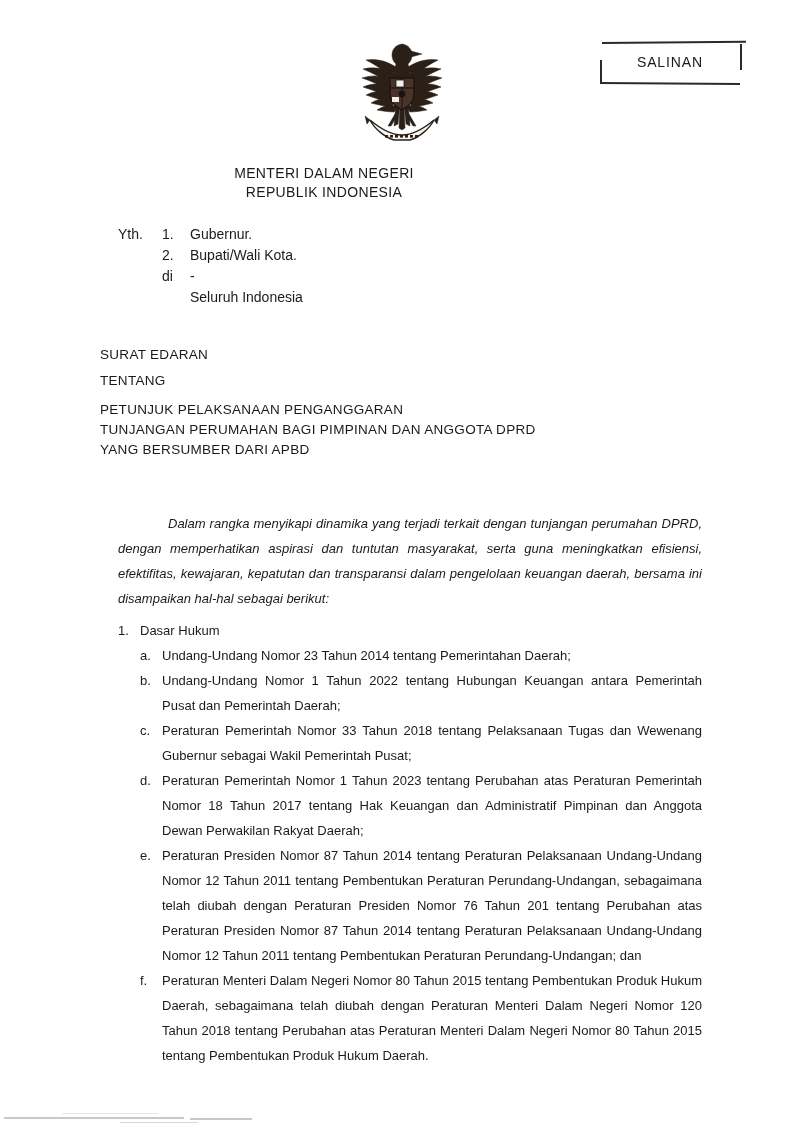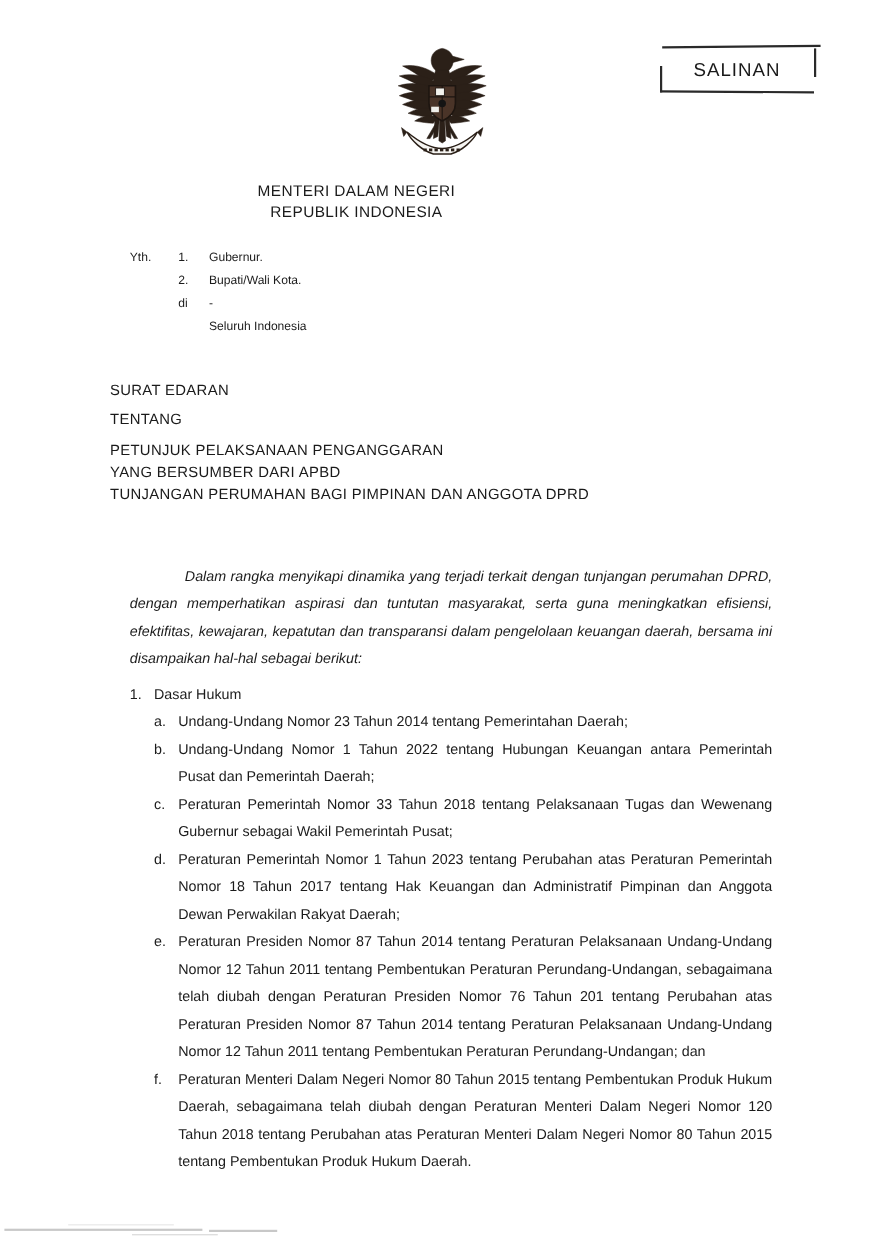--- a/index.html
+++ b/index.html
@@ -45,21 +45,21 @@
   #salinan-box .edge-bottom {
     left: 6px; top: 40px; width: 140px; height: 2px;
     transform: rotate(0.4deg);
     transform-origin: left center;
   }
   #salinan-label {
     position: absolute;
     left: 0; top: 12px;
     width: 152px;
     text-align: center;
-    font-size: 17px;
+    font-size: 14px;
     letter-spacing: 0.9px;
     color: #191919;
   }
 
   
   #emblem {
     position: absolute;
     left: 352px;
     top: 36px;
     width: 100px;
@@ -79,21 +79,21 @@
     letter-spacing: 0.35px;
     color: #1a1a1a;
   }
 
   
   #addressee {
     position: absolute;
     left: 118px;
     top: 224px;
     width: 560px;
-    font-size: 11px;
+    font-size: 14px;
     line-height: 21px;
     color: #1b1b1b;
   }
   #addressee .row { display: flex; }
   #addressee .lead { width: 44px; flex: none; }
   #addressee .num  { width: 28px; flex: none; }
   #addressee .txt  { flex: 1; }
   #addressee .sub  { padding-left: 72px; }
 
   
@@ -255,22 +255,22 @@
       <span class="num">di</span>
       <span class="txt">-</span>
     </div>
     <div class="sub">Seluruh Indonesia</div>
   </div>
 
   <div id="title-block">
     <div>SURAT EDARAN</div>
     <div>TENTANG</div>
     <div class="subject">PETUNJUK PELAKSANAAN PENGANGGARAN</div>
+    <div class="subject" style="margin-top:0">TUNJANGAN PERUMAHAN BAGI PIMPINAN DAN ANGGOTA DPRD</div>
     <div class="subject" style="margin-top:0">YANG BERSUMBER DARI APBD</div>
-    <div class="subject" style="margin-top:0">TUNJANGAN PERUMAHAN BAGI PIMPINAN DAN ANGGOTA DPRD</div>
   </div>
 
   <p id="opening">Dalam rangka menyikapi dinamika yang terjadi terkait dengan tunjangan perumahan DPRD, dengan memperhatikan aspirasi dan tuntutan masyarakat, serta guna meningkatkan efisiensi, efektifitas, kewajaran, kepatutan dan transparansi dalam pengelolaan keuangan daerah, bersama ini disampaikan hal-hal sebagai berikut:</p>
 
   <div id="section-list">
     <div class="sec-row">
       <span class="sec-marker">1.</span>
       <span class="sec-heading">Dasar Hukum</span>
     </div>
     <div class="sub-list">

